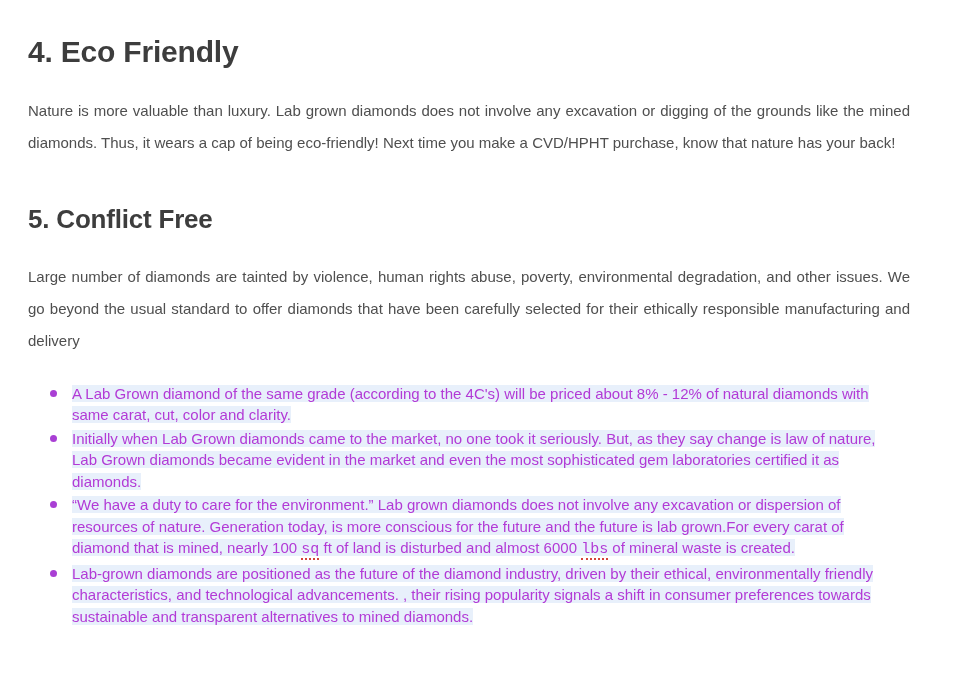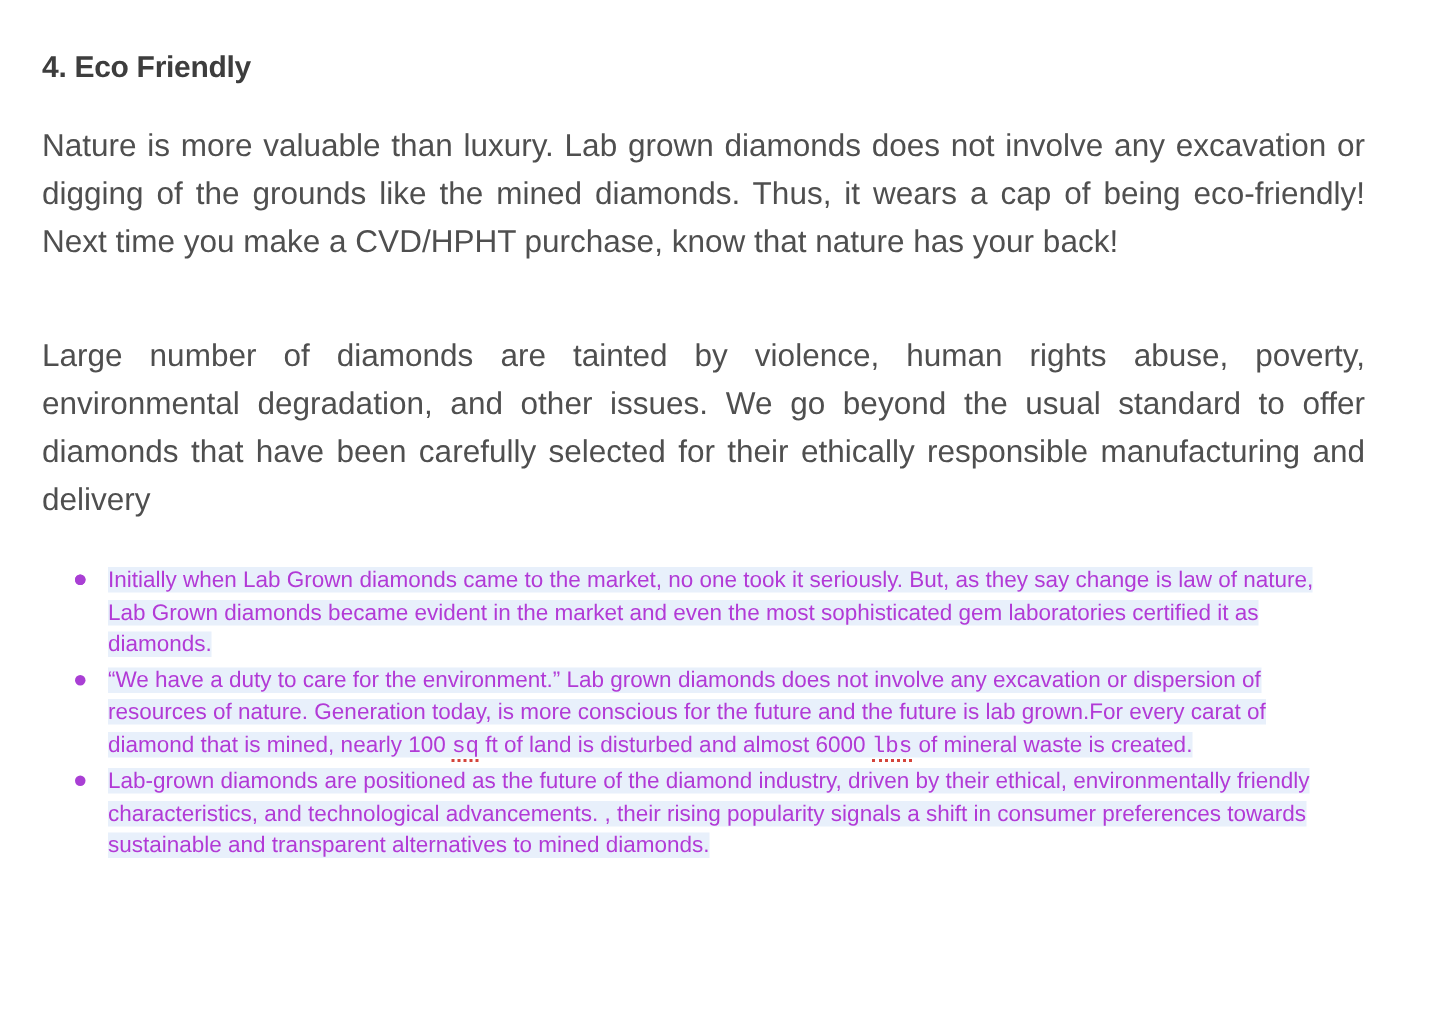--- a/index.html
+++ b/index.html
@@ -13,32 +13,32 @@
     font-family: "Liberation Sans", sans-serif;
     color: #4a4a4a;
     overflow: hidden;
   }
   .page {
     padding: 18px 30px 0 28px;
     box-sizing: border-box;
     width: 958px;
   }
   h2.section-heading {
-    font-size: 20px;
+    font-size: 30px;
     font-weight: bold;
     color: #3d3d3d;
     margin: 0 0 0 0;
     letter-spacing: -0.2px;
     line-height: 1.3;
   }
   .section-1 h2.section-heading {
     padding-top: 14px;
   }
   p.body-text {
-    font-size: 21px;
+    font-size: 15px;
     line-height: 32px;
     color: #4f4f4f;
     margin: 24px 0 0 0;
     text-align: justify;
     text-justify: inter-word;
     padding-right: 18px;
   }
   .section-2 {
     margin-top: 44px;
   }
@@ -84,25 +84,27 @@
 <body>
 
 <div class="page">
 
   <div class="section-1">
     <h2 class="section-heading">4. Eco Friendly</h2>
     <p class="body-text">Nature is more valuable than luxury. Lab grown diamonds does not involve any excavation or digging of the grounds like the mined diamonds. Thus, it wears a cap of being eco-friendly! Next time you make a CVD/HPHT purchase, know that nature has your back!</p>
   </div>
 
   <div class="section-2">
+    <h2 class="section-heading">5. Conflict Free</h2>
     <p class="body-text">Large number of diamonds are tainted by violence, human rights abuse, poverty, environmental degradation, and other issues. We go beyond the usual standard to offer diamonds that have been carefully selected for their ethically responsible manufacturing and delivery</p>
 
     <ul class="bullet-list">
       <li>
         <span class="bullet-dot"></span>
+        <span class="hl">A Lab Grown diamond of the same grade (according to the 4C's) will be priced about 8% - 12% of natural diamonds with same carat, cut, color and clarity.</span>
       </li>
       <li>
         <span class="bullet-dot"></span>
         <span class="hl">Initially when Lab Grown diamonds came to the market, no one took it seriously. But, as they say change is law of nature, Lab Grown diamonds became evident in the market and even the most sophisticated gem laboratories certified it as diamonds.</span>
       </li>
       <li>
         <span class="bullet-dot"></span>
         <span class="hl">“We have a duty to care for the environment.” Lab grown diamonds does not involve any excavation or dispersion of resources of nature. Generation today, is more conscious for the future and the future is lab grown.For every carat of diamond that is mined, nearly 100 <span class="squiggle">sq</span> ft of land is disturbed and almost 6000 <span class="squiggle">lbs</span> of mineral waste is created.</span>
       </li>
       <li>

